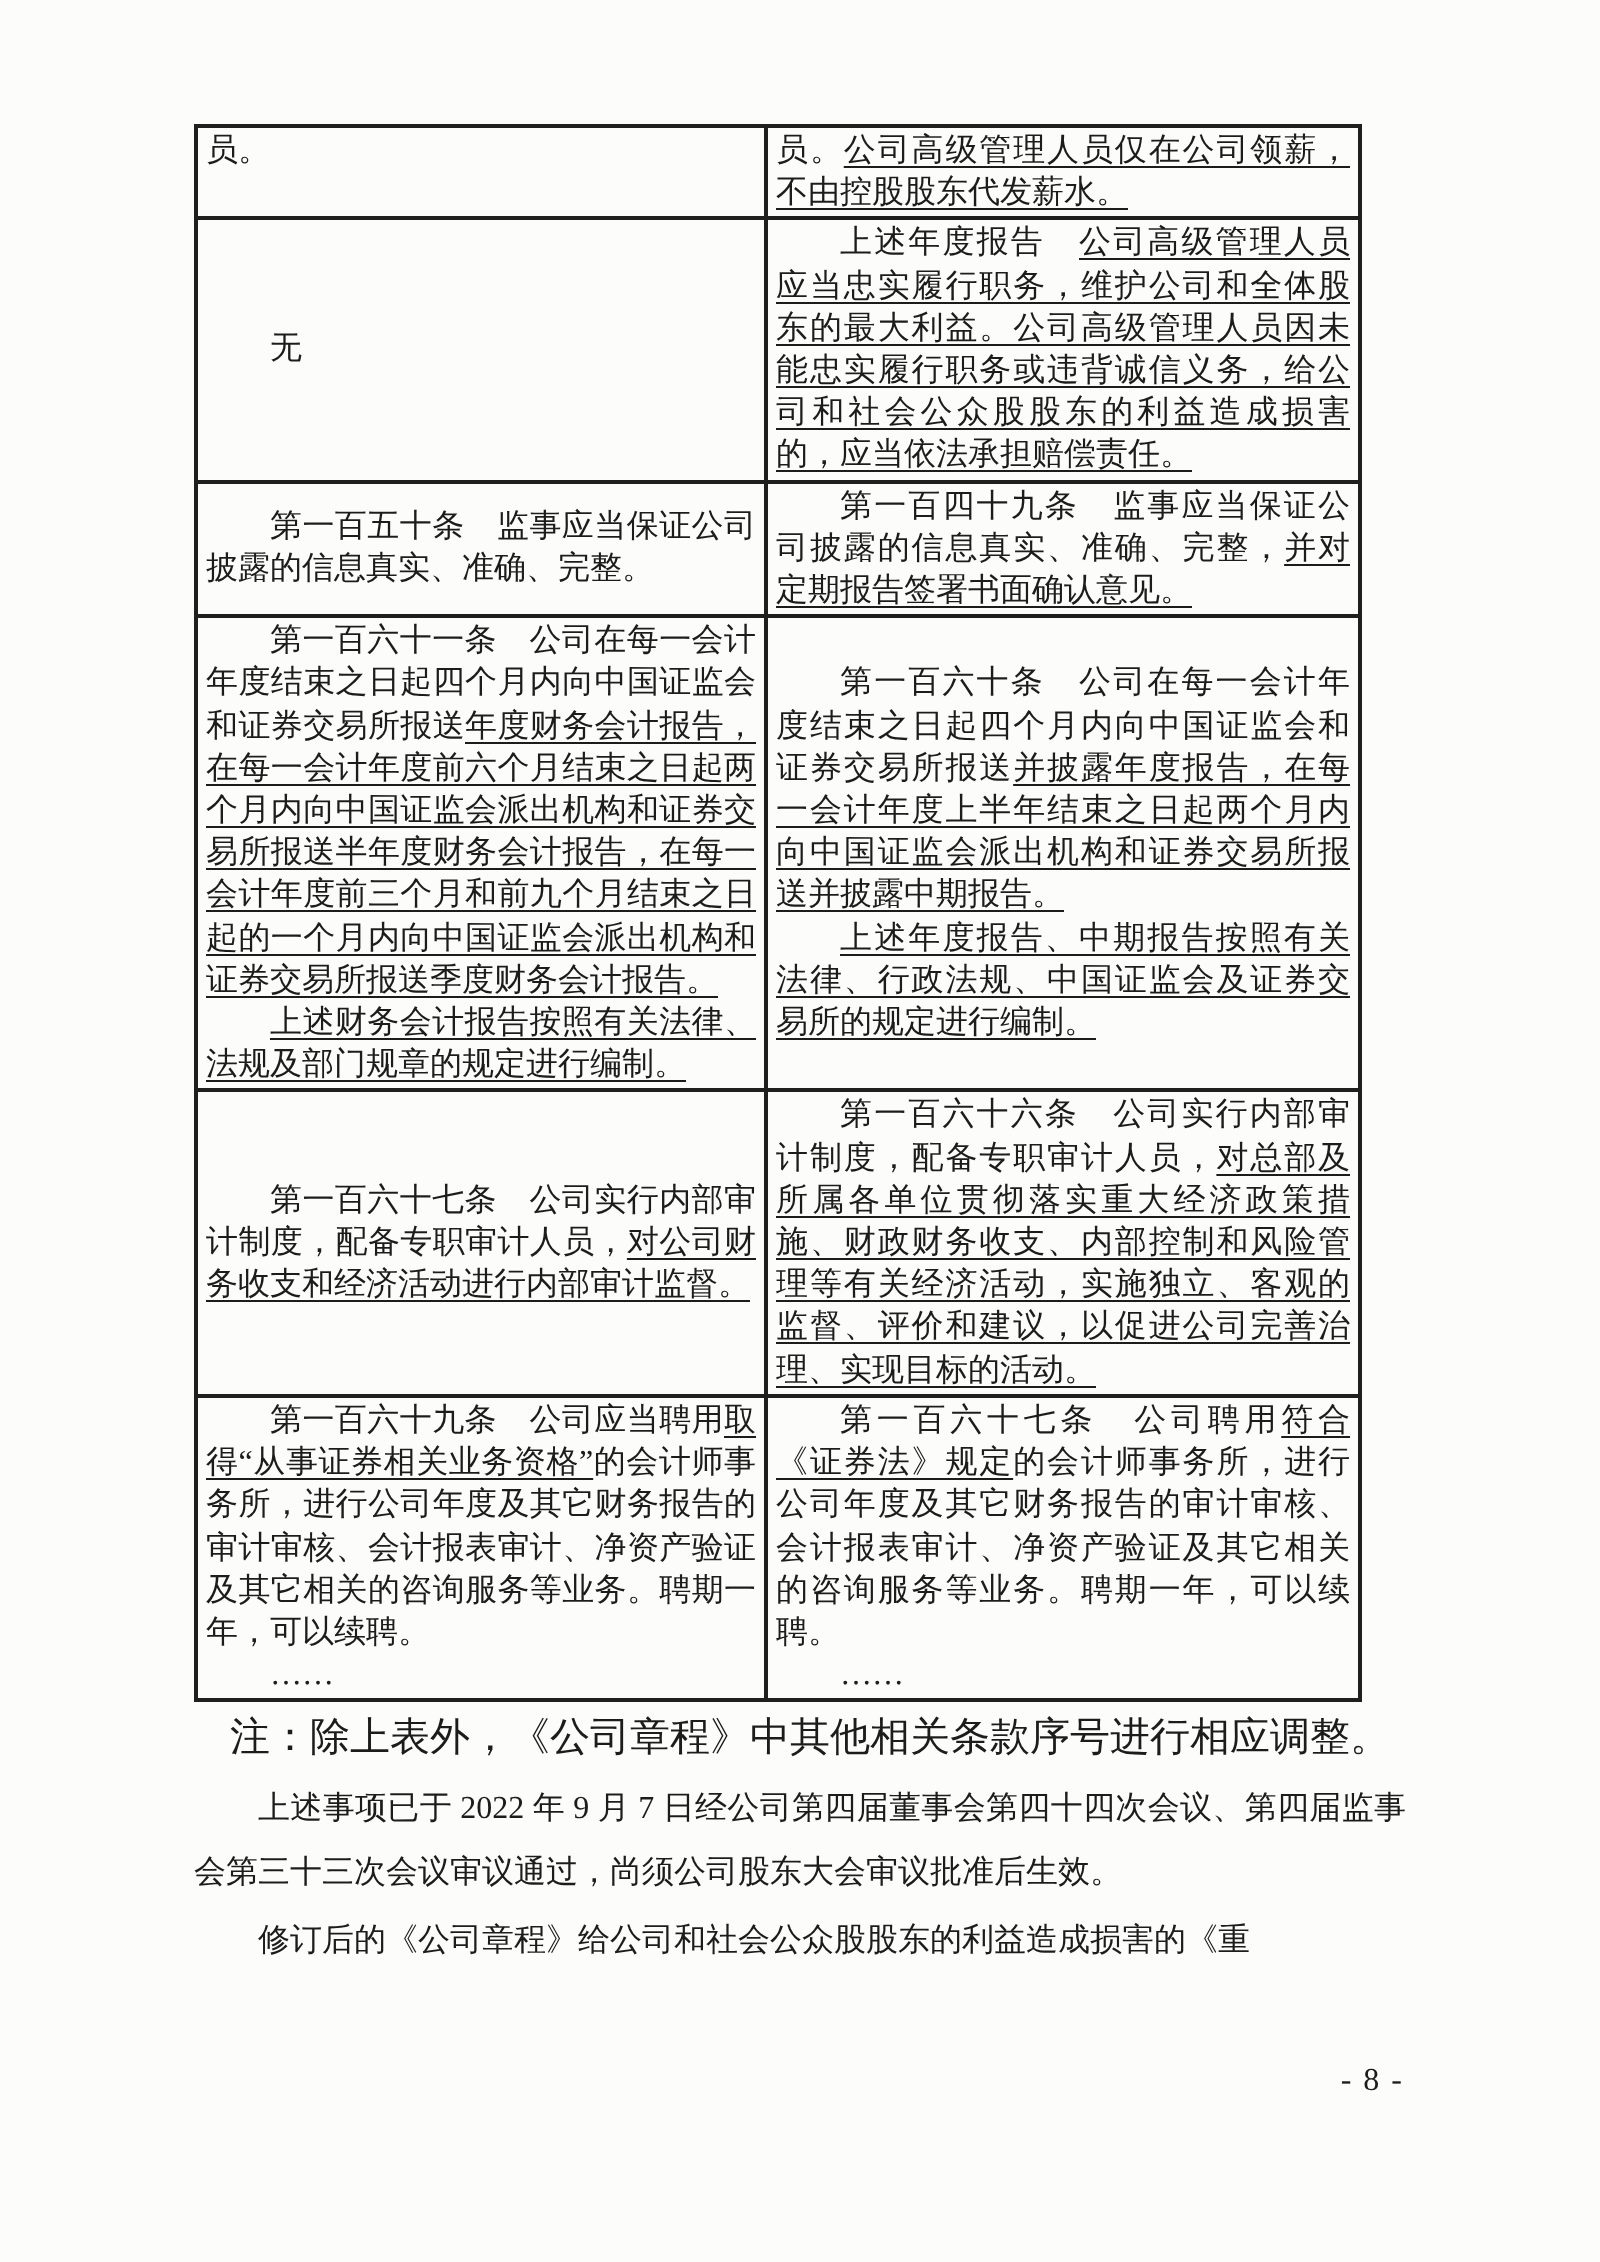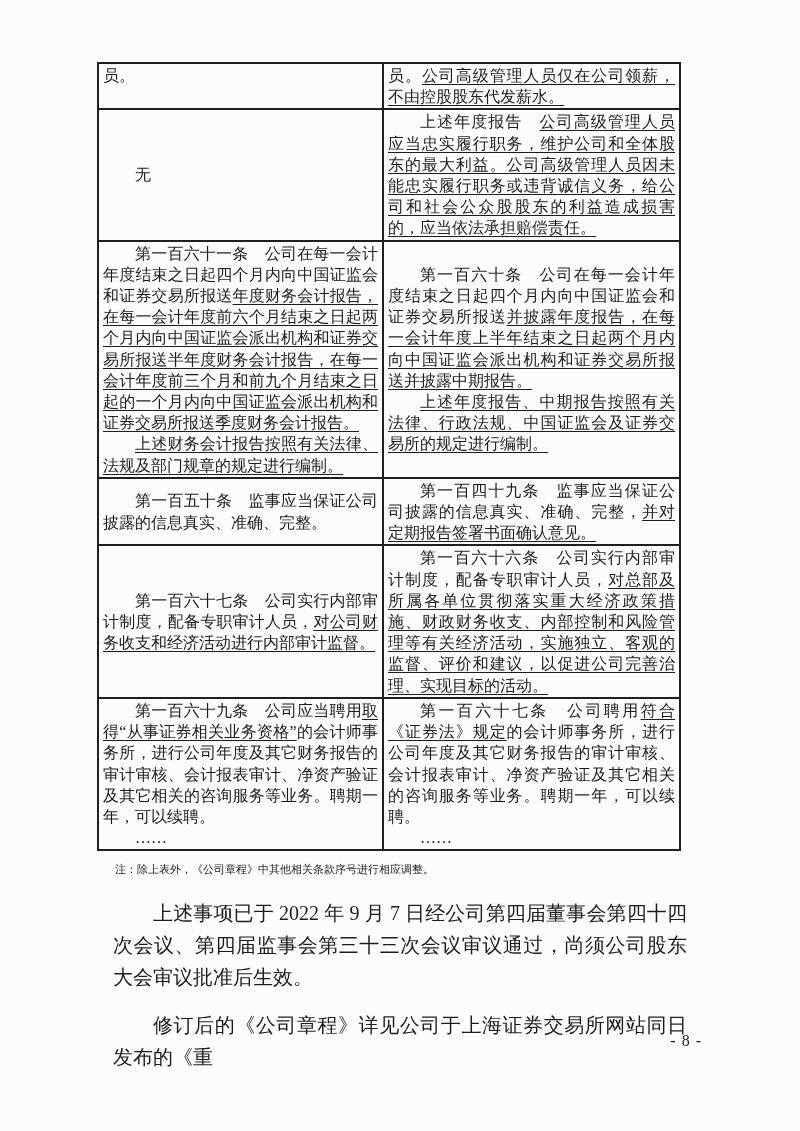--- a/index.html
+++ b/index.html
@@ -48,26 +48,26 @@
     text-decoration: underline;
     text-decoration-thickness: 1px;
     text-underline-offset: 3px;
     margin-top: 40px;
   }
   
   .after-table { width: 606px; }
   .note {
     margin: 6px 0 8px 0;
     padding-left: 18px;
-    font-size: 11px;
+    font-size: 20px;
     line-height: 24px;
   }
   .bodyp {
-    margin: 16px;
-    font-size: 20px;
+    margin: 0;
+    font-size: 16px;
     line-height: 32px;
     text-align: justify;
     text-justify: inter-ideograph;
     text-indent: 2em;
     word-break: break-all;
   }
   .bodyp + .bodyp { margin-top: 2px; }
   .page-number {
     position: absolute;
     top: 1032px;
@@ -98,34 +98,34 @@
         <tr>
           <td>
             <p class="cellp indent"><span>无</span></p>
           </td>
           <td>
             <p class="cellp indent"><span>上述年度报告　</span><span class="u">公司高级管理人员应当忠实履行职务，维护公司和全体股东的最大利益。公司高级管理人员因未能忠实履行职务或违背诚信义务，给公司和社会公众股股东的利益造成损害的，应当依法承担赔偿责任。</span></p>
           </td>
         </tr>
         <tr>
           <td>
+            <p class="cellp indent"><span>第一百五十条　监事应当保证公司披露的信息真实、准确、完整。</span></p>
+          </td>
+          <td>
+            <p class="cellp indent"><span>第一百四十九条　监事应当保证公司披露的信息真实、准确、完整，</span><span class="u">并对定期报告签署书面确认意见。</span></p>
+          </td>
+        </tr>
+        <tr>
+          <td>
             <p class="cellp indent"><span>第一百六十一条　公司在每一会计年度结束之日起四个月内向中国证监会和证券交易所报送</span><span class="u">年度财务会计报告，在每一会计年度前六个月结束之日起两个月内向中国证监会派出机构和证券交易所报送半年度财务会计报告，在每一会计年度前三个月和前九个月结束之日起的一个月内向中国证监会派出机构和证券交易所报送季度财务会计报告。</span></p>
             <p class="cellp indent"><span class="u">上述财务会计报告按照有关法律、法规及部门规章的规定进行编制。</span></p>
           </td>
           <td>
             <p class="cellp indent"><span>第一百六十条　公司在每一会计年度结束之日起四个月内向中国证监会和证券交易所报送</span><span class="u">并披露年度报告，在每一会计年度上半年结束之日起两个月内向中国证监会派出机构和证券交易所报送并披露中期报告。</span></p>
             <p class="cellp indent"><span class="u">上述年度报告、中期报告按照有关法律、行政法规、中国证监会及证券交易所的规定进行编制。</span></p>
-          </td>
-        </tr>
-        <tr>
-          <td>
-            <p class="cellp indent"><span>第一百五十条　监事应当保证公司披露的信息真实、准确、完整。</span></p>
-          </td>
-          <td>
-            <p class="cellp indent"><span>第一百四十九条　监事应当保证公司披露的信息真实、准确、完整，</span><span class="u">并对定期报告签署书面确认意见。</span></p>
           </td>
         </tr>
         <tr>
           <td>
             <p class="cellp indent"><span>第一百六十七条　公司实行内部审计制度，配备专职审计人员，</span><span class="u">对公司财务收支和经济活动进行内部审计监督。</span></p>
           </td>
           <td>
             <p class="cellp indent"><span>第一百六十六条　公司实行内部审计制度，配备专职审计人员，</span><span class="u">对总部及所属各单位贯彻落实重大经济政策措施、财政财务收支、内部控制和风险管理等有关经济活动，实施独立、客观的监督、评价和建议，以促进公司完善治理、实现目标的活动。</span></p>
           </td>
         </tr>
@@ -138,17 +138,17 @@
             <p class="cellp indent"><span>第一百六十七条　公司聘用</span><span class="u">符合《证券法》规定</span><span>的会计师事务所，进行公司年度及其它财务报告的审计审核、会计报表审计、净资产验证及其它相关的咨询服务等业务。聘期一年，可以续聘。</span></p>
             <p class="cellp indent"><span>……</span></p>
           </td>
         </tr>
       </tbody>
   </table>
 
   <div class="after-table">
     <p class="note">注：除上表外，《公司章程》中其他相关条款序号进行相应调整。</p>
     <p class="bodyp">上述事项已于 2022 年 9 月 7 日经公司第四届董事会第四十四次会议、第四届监事会第三十三次会议审议通过，尚须公司股东大会审议批准后生效。</p>
-    <p class="bodyp">修订后的《公司章程》详见公司于上海证券交易所网站同日发布的《重</p>
+    <p class="bodyp">修订后的《公司章程》给公司和社会公众股股东的利益造成损害的《重</p>
   </div>
 
   <div class="page-number">- 8 -</div>
 </div>
 
 </body></html>

